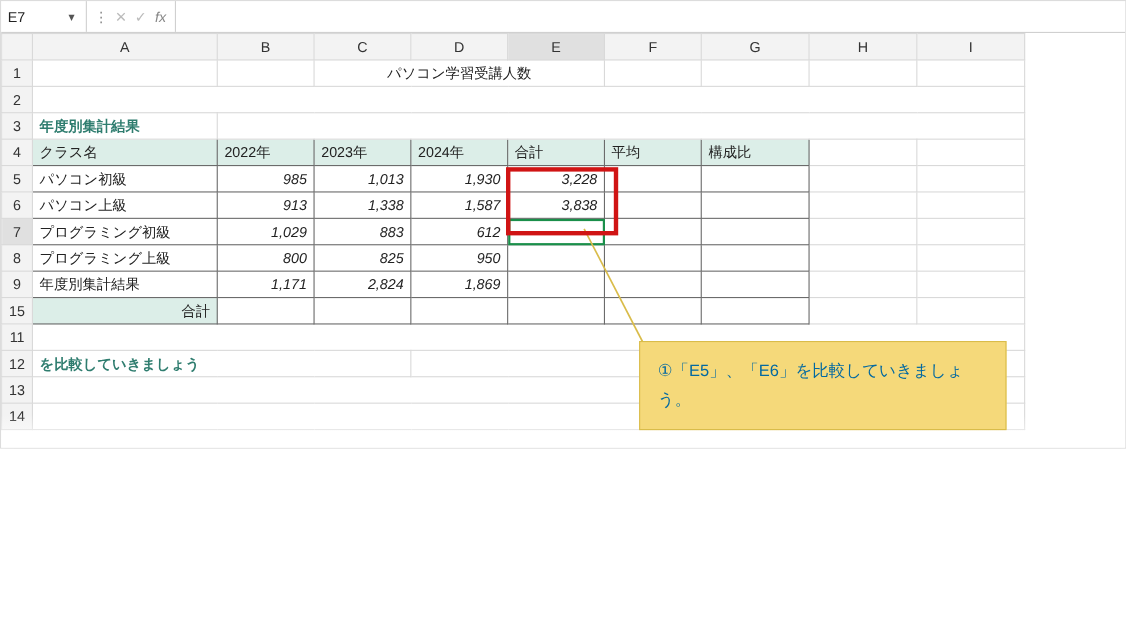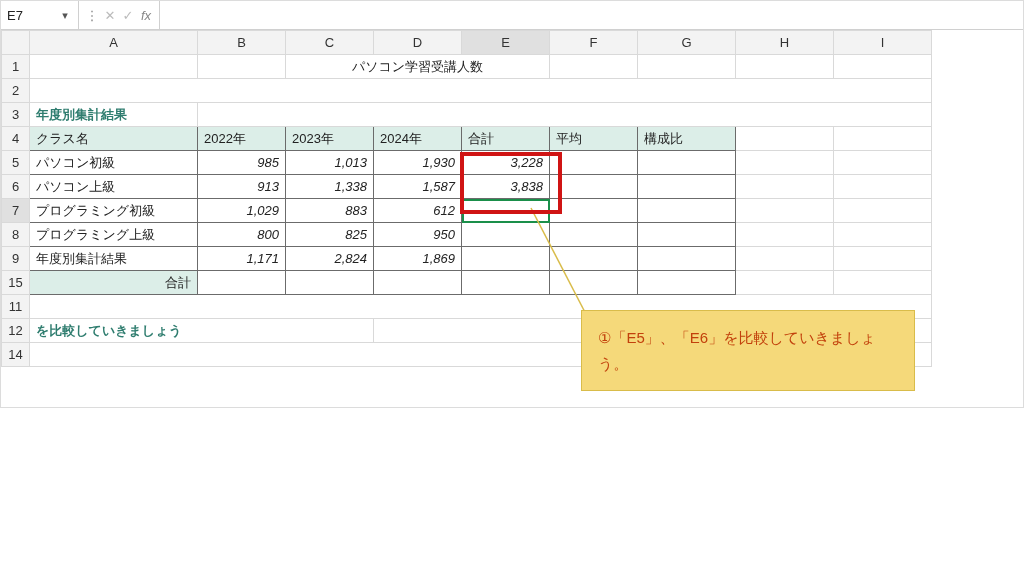--- a/index.html
+++ b/index.html
@@ -36,21 +36,21 @@
   .cA{width:168px;} .cB{width:88px;} .cC{width:88px;} .cD{width:88px;}
   .cE{width:88px;} .cF{width:88px;} .cG{width:98px;} .cH{width:98px;} .cI{width:98px;}
 
   
   .active-cell{outline:2px solid #1a8f4a;outline-offset:-2px;position:relative;}
 
   
   .red-box{position:absolute;border:4px solid #d01414;pointer-events:none;z-index:5;}
 
   
-  .callout{position:absolute;background:#f5d97a;border:1px solid #d9bc4a;padding:14px 16px;width:300px;font-size:15px;line-height:1.7;z-index:6;color:#c2410c;}
+  .callout{position:absolute;background:#f5d97a;border:1px solid #d9bc4a;padding:14px 16px;width:300px;font-size:15px;line-height:1.7;z-index:6;color:#0369a1;}
   .callout .circ{font-size:15px;}
   .leader{position:absolute;z-index:4;pointer-events:none;}
 
   
   .card::after{content:"";position:absolute;left:0;right:0;bottom:0;height:30px;background:linear-gradient(to bottom,rgba(255,255,255,0),rgba(255,255,255,.9));}
 </style>
 </head>
 <body>
 
 <div class="frame">
@@ -214,20 +214,24 @@
           <td colspan="9" class="empty"></td>
             </tr>
 
         <tr>
               <th class="rowhdr">12</th>
           <td class="txt green-bold" colspan="3">を比較していきましょう</td>
           <td colspan="6" class="empty"></td>
             </tr>
 
         <tr>
+              <th class="rowhdr">13</th>
+              <td colspan="9" class="empty"></td>
+            </tr>
+        <tr>
               <th class="rowhdr">14</th>
               <td colspan="9" class="empty"></td>
             </tr>
       </tbody>
         </table>
 
       <div class="red-box" style="left:459px;top:122px;width:94px;height:54px;"></div>
 
       <svg class="leader" width="120" height="160" style="left:510px;top:170px">
         <line x1="20" y1="8" x2="78" y2="120" stroke="#d9bc4a" stroke-width="1.5"></line>

